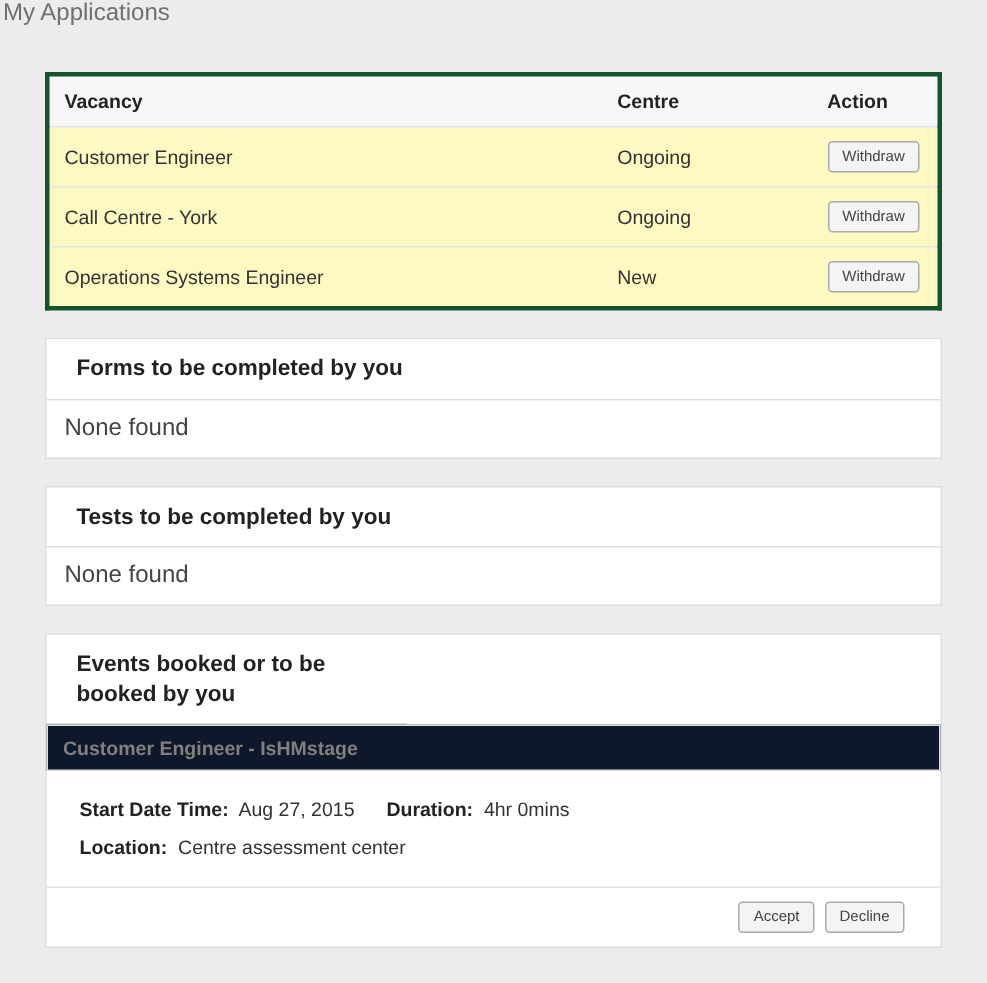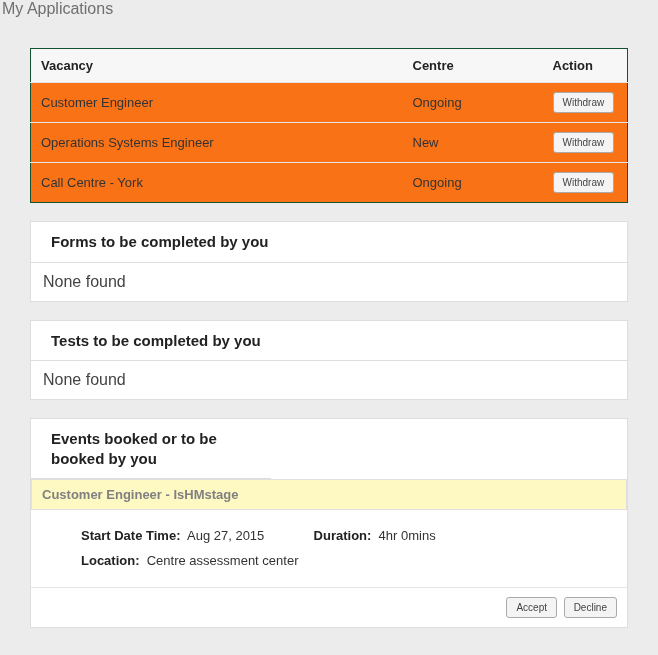--- a/index.html
+++ b/index.html
@@ -27,21 +27,21 @@
     font-weight: bold;
     font-size: 15px;
     color: #222;
     border-bottom: 1px solid #ddd;
     line-height: 1.3;
     max-width: 240px;
   }
   .panel-heading.full { max-width: none; }
   .panel-body { padding: 10px 12px; font-size: 16px; color: #333; }
   .panel-body.none { color: #444; }
-  table.apps { width: 100%; border-collapse: collapse; background: #f97316; border: 1px solid #14532d; }
+  table.apps { width: 100%; border-collapse: collapse; background: #fef9c3; border: 3px solid #14532d; }
   table.apps th, table.apps td {
     text-align: left;
     padding: 9px 10px;
     border-bottom: 1px solid #e5e5e5;
     font-size: 13px;
   }
   table.apps th { font-weight: bold; background: #f7f7f7; color: #222; }
   table.apps td.action-cell { width: 85px; text-align: left; }
   table.apps th:nth-child(2), table.apps td:nth-child(2) { width: 140px; }
   table.apps tr:last-child td { border-bottom: none; }
@@ -51,33 +51,33 @@
     border: 1px solid #aaa;
     border-radius: 3px;
     padding: 4px 9px;
     font-size: 10px;
     font-weight: normal;
     color: #444;
     cursor: pointer;
     font-family: inherit;
   }
   .event-sub {
-    background: #fef9c3;
+    background: #0f172a;
     border: 1px solid #e0e0e0;
     padding: 7px 10px;
     font-weight: bold;
     color: #808080;
     font-size: 13px;
   }
   .event-body { padding: 14px 10px 14px 22px; font-size: 13px; line-height: 1.9; }
-  .event-body b { color: #222; margin-left: 28px; }
+  .event-body b { color: #222; }
   .event-row1 .spacer { display: inline-block; width: 14px; }
   .event-actions {
     border-top: 1px solid #e5e5e5;
-    padding: 9px 10px;
+    padding: 9px 24px;
     text-align: right;
   }
   .event-actions .btn { margin-left: 3px; }
   .first-panel { margin-top: 20px; }
 </style>
 </head>
 <body>
 
 <div class="page-title">My Applications</div>
 
@@ -93,29 +93,29 @@
     </thead>
     <tbody>
       <tr>
         <td>Customer Engineer</td>
         <td>Ongoing</td>
         <td class="action-cell">
           <button class="btn">Withdraw</button>
         </td>
       </tr>
       <tr>
-        <td>Operations Systems Engineer</td>
-        <td>New</td>
+        <td>Call Centre - York</td>
+        <td>Ongoing</td>
         <td class="action-cell">
           <button class="btn">Withdraw</button>
         </td>
       </tr>
       <tr>
-        <td>Call Centre - York</td>
-        <td>Ongoing</td>
+        <td>Operations Systems Engineer</td>
+        <td>New</td>
         <td class="action-cell">
           <button class="btn">Withdraw</button>
         </td>
       </tr>
     </tbody>
   </table>
 
   <div class="panel">
     <div class="panel-heading full">Forms to be completed by you</div>
     <div class="panel-body none">None found</div>

